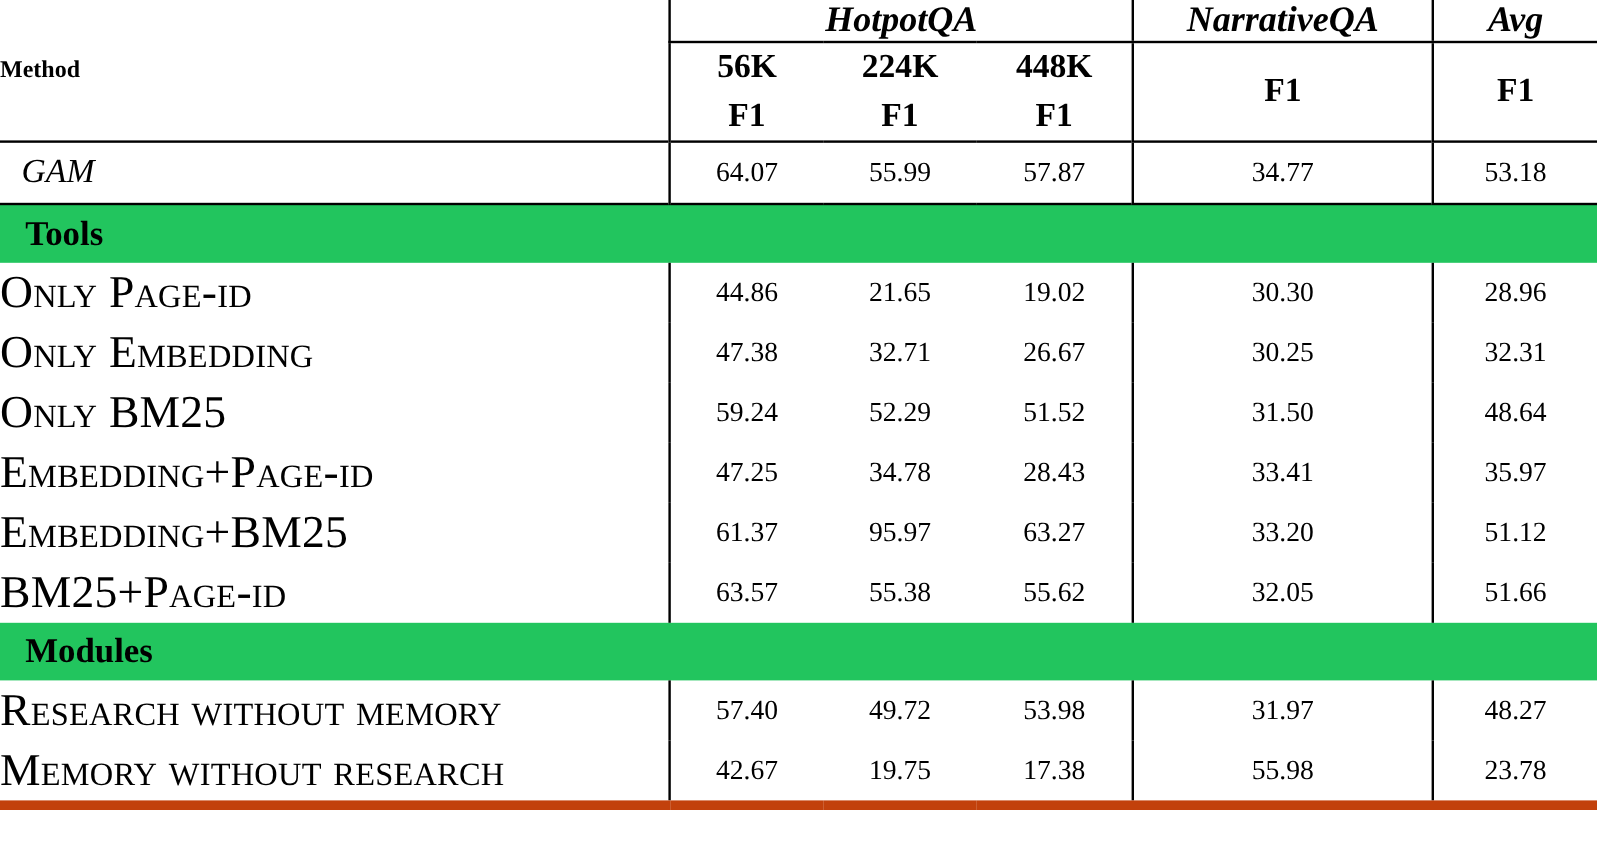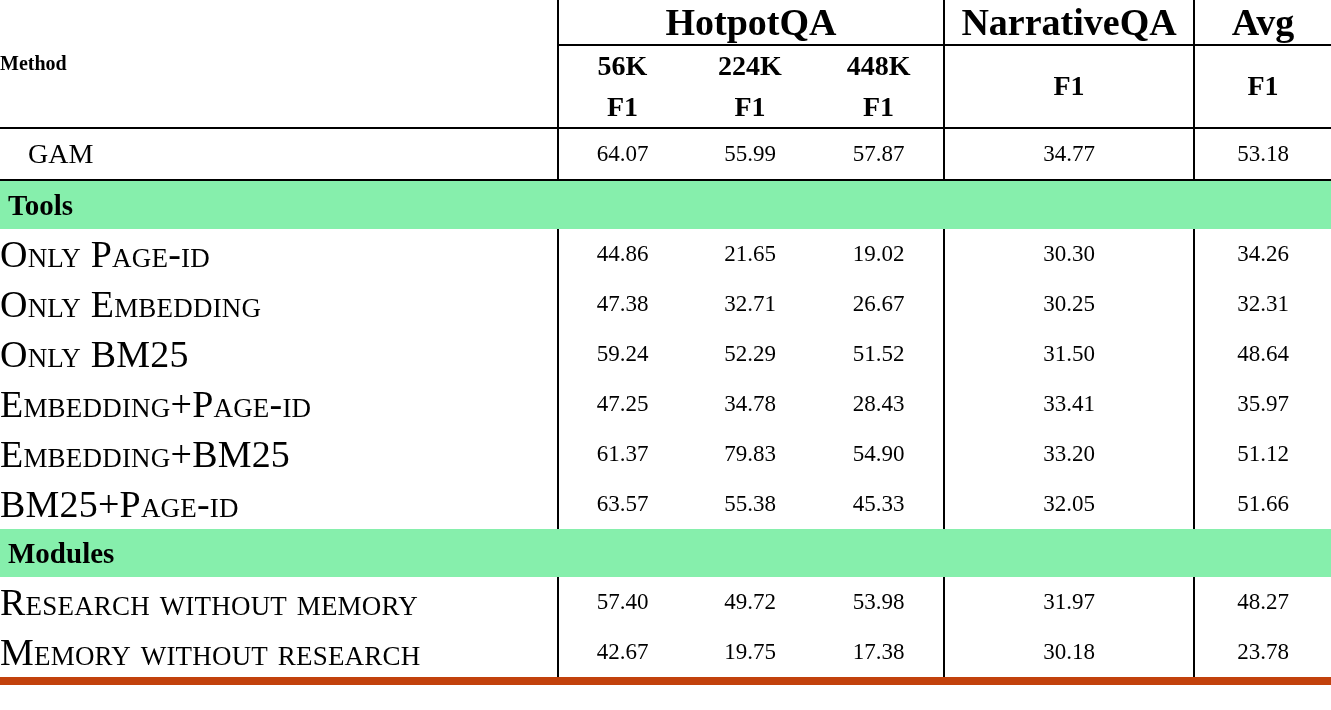--- a/index.html
+++ b/index.html
@@ -45,54 +45,56 @@
   th.group, th.colhead, th.methodhead {
     font-weight: bold;
     text-align: center;
   }
   th.methodhead {
     text-align: left;
     padding-left: 18px;
     font-size: 20px;
   }
   th.group {
-    font-size: 38px;
+    font-size: 30px;
     padding: 8px 0 8px 0;
+    font-style: italic;
   }
   .grouprule {
     border-bottom: 2px solid #000;
   }
   th.colhead {
     font-size: 28px;
     line-height: 1.45;
     padding: 6px 0 10px 0;
   }
   th.colhead .sub {
     display: block;
   }
   td.method {
     text-align: left;
     padding-left: 28px;
     font-size: 28px;
     height: 50px;
   }
   td.method.top-level {
-    padding-left: 28px;
+    padding-left: 18px;
+    font-style: italic;
   }
   td.num {
     text-align: center;
     font-size: 23px;
     height: 50px;
   }
   tr.section td {
-    background: #86efac;
+    background: #22c55e;
     font-weight: bold;
     font-size: 29px;
     text-align: left;
-    padding-left: 8px;
+    padding-left: 21px;
     height: 48px;
   }
   
   .sc {
     font-variant: small-caps;
     font-size: 38px;
     letter-spacing: 0.2px;
   }
 </style>
 </head>
@@ -136,21 +138,21 @@
         </tr>
         <tr class="section rule-mid">
           <td colspan="6">Tools</td>
         </tr>
         <tr class="">
           <td class="method"><span class="sc">Only Page-id</span></td>
           <td class="num vline-l">44.86</td>
           <td class="num">21.65</td>
           <td class="num">19.02</td>
           <td class="num vline-l">30.30</td>
-          <td class="num vline-l">34.26</td>
+          <td class="num vline-l">28.96</td>
         </tr>
         <tr class="">
           <td class="method"><span class="sc">Only Embedding</span></td>
           <td class="num vline-l">47.38</td>
           <td class="num">32.71</td>
           <td class="num">26.67</td>
           <td class="num vline-l">30.25</td>
           <td class="num vline-l">32.31</td>
         </tr>
         <tr class="">
@@ -165,47 +167,47 @@
           <td class="method"><span class="sc">Embedding+Page-id</span></td>
           <td class="num vline-l">47.25</td>
           <td class="num">34.78</td>
           <td class="num">28.43</td>
           <td class="num vline-l">33.41</td>
           <td class="num vline-l">35.97</td>
         </tr>
         <tr class="">
           <td class="method"><span class="sc">Embedding+BM25</span></td>
           <td class="num vline-l">61.37</td>
-          <td class="num">79.83</td>
-          <td class="num">54.90</td>
+          <td class="num">95.97</td>
+          <td class="num">63.27</td>
           <td class="num vline-l">33.20</td>
           <td class="num vline-l">51.12</td>
         </tr>
         <tr class="">
           <td class="method"><span class="sc">BM25+Page-id</span></td>
           <td class="num vline-l">63.57</td>
           <td class="num">55.38</td>
-          <td class="num">45.33</td>
+          <td class="num">55.62</td>
           <td class="num vline-l">32.05</td>
           <td class="num vline-l">51.66</td>
         </tr>
         <tr class="section">
           <td colspan="6">Modules</td>
         </tr>
         <tr class="">
           <td class="method"><span class="sc">Research without memory</span></td>
           <td class="num vline-l">57.40</td>
           <td class="num">49.72</td>
           <td class="num">53.98</td>
           <td class="num vline-l">31.97</td>
           <td class="num vline-l">48.27</td>
         </tr>
         <tr class=" rule-bot">
           <td class="method"><span class="sc">Memory without research</span></td>
           <td class="num vline-l">42.67</td>
           <td class="num">19.75</td>
           <td class="num">17.38</td>
-          <td class="num vline-l">30.18</td>
+          <td class="num vline-l">55.98</td>
           <td class="num vline-l">23.78</td>
         </tr>
       </tbody>
   </table>
 </div>
 
 </body></html>

